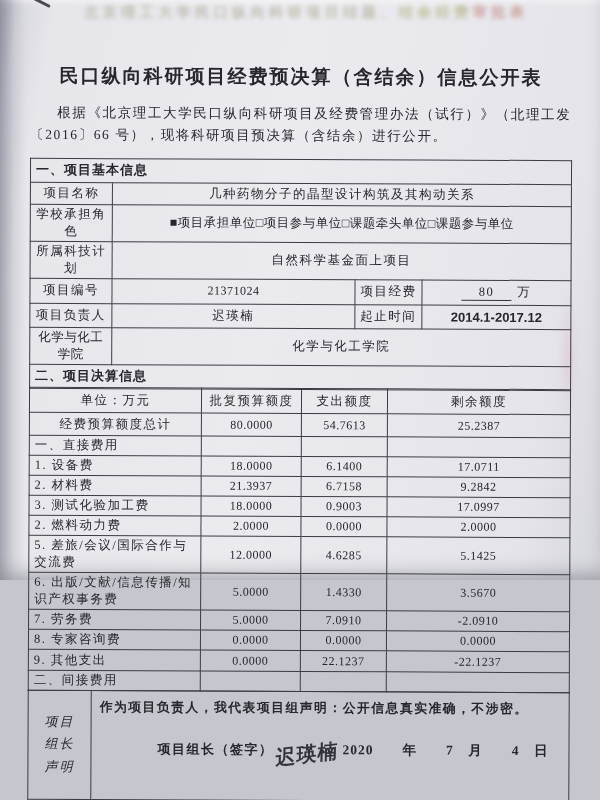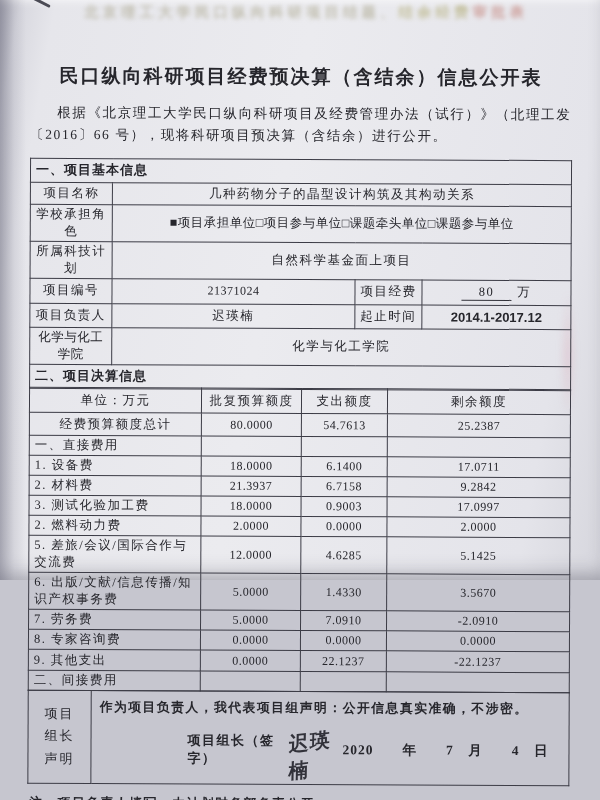--- a/index.html
+++ b/index.html
@@ -39,26 +39,26 @@
   table+table{margin-top:-1.5px;}
   td{border:1.5px solid #3c3c46;font-size:12.5px;padding:1px 4px;text-align:center;
      vertical-align:middle;letter-spacing:1.5px;overflow:hidden;}
   tr.sec td{text-align:left;font-weight:bold;font-size:13px;letter-spacing:1px;padding-left:5px;}
   td.lab{text-align:left;padding-left:5px;}
   td.num{font-size:12px;letter-spacing:.5px;}
   td.bold-sans{font-family:"Liberation Sans","DejaVu Sans",sans-serif;font-weight:bold;font-size:13px;letter-spacing:0;margin-top:41px;}
   .underlined{display:inline-block;border-bottom:1.3px solid #33333b;padding:0 17px;}
   .fund-unit{margin-left:6px;}
 
-  td.decl-label{padding:12px 2px;}
+  td.decl-label{padding:20px 2px;font-style:italic;}
   td.decl-label div{line-height:1.75;font-size:13px;letter-spacing:2px;}
   td.decl-content{text-align:left;padding:6px 8px 4px 8px;vertical-align:top;}
   .stmt{font-size:12.8px;font-weight:600;letter-spacing:1.5px;margin:2px 0 12px 0;}
   .signrow{display:flex;align-items:center;height:42px;}
-  .signlabel{margin-left:88px;font-size:13px;font-weight:600;letter-spacing:1.5px;}
+  .signlabel{margin-left:58px;font-size:13px;font-weight:600;letter-spacing:1.5px;}
   .signature{font-size:20px;font-weight:bold;margin:10px 0 0 2px;transform:rotate(-7deg) skewX(-8deg);
     letter-spacing:1px;opacity:.88;color:#1e1e26;}
   .datetext{margin-left:auto;margin-right:12px;font-size:13.5px;font-weight:600;white-space:pre;letter-spacing:1px;}
 
   .footnote{margin:11px 0 0 2px;font-size:12.8px;font-weight:600;letter-spacing:1.5px;}
 </style>
 </head>
 <body>
 
 <div class="photo">

